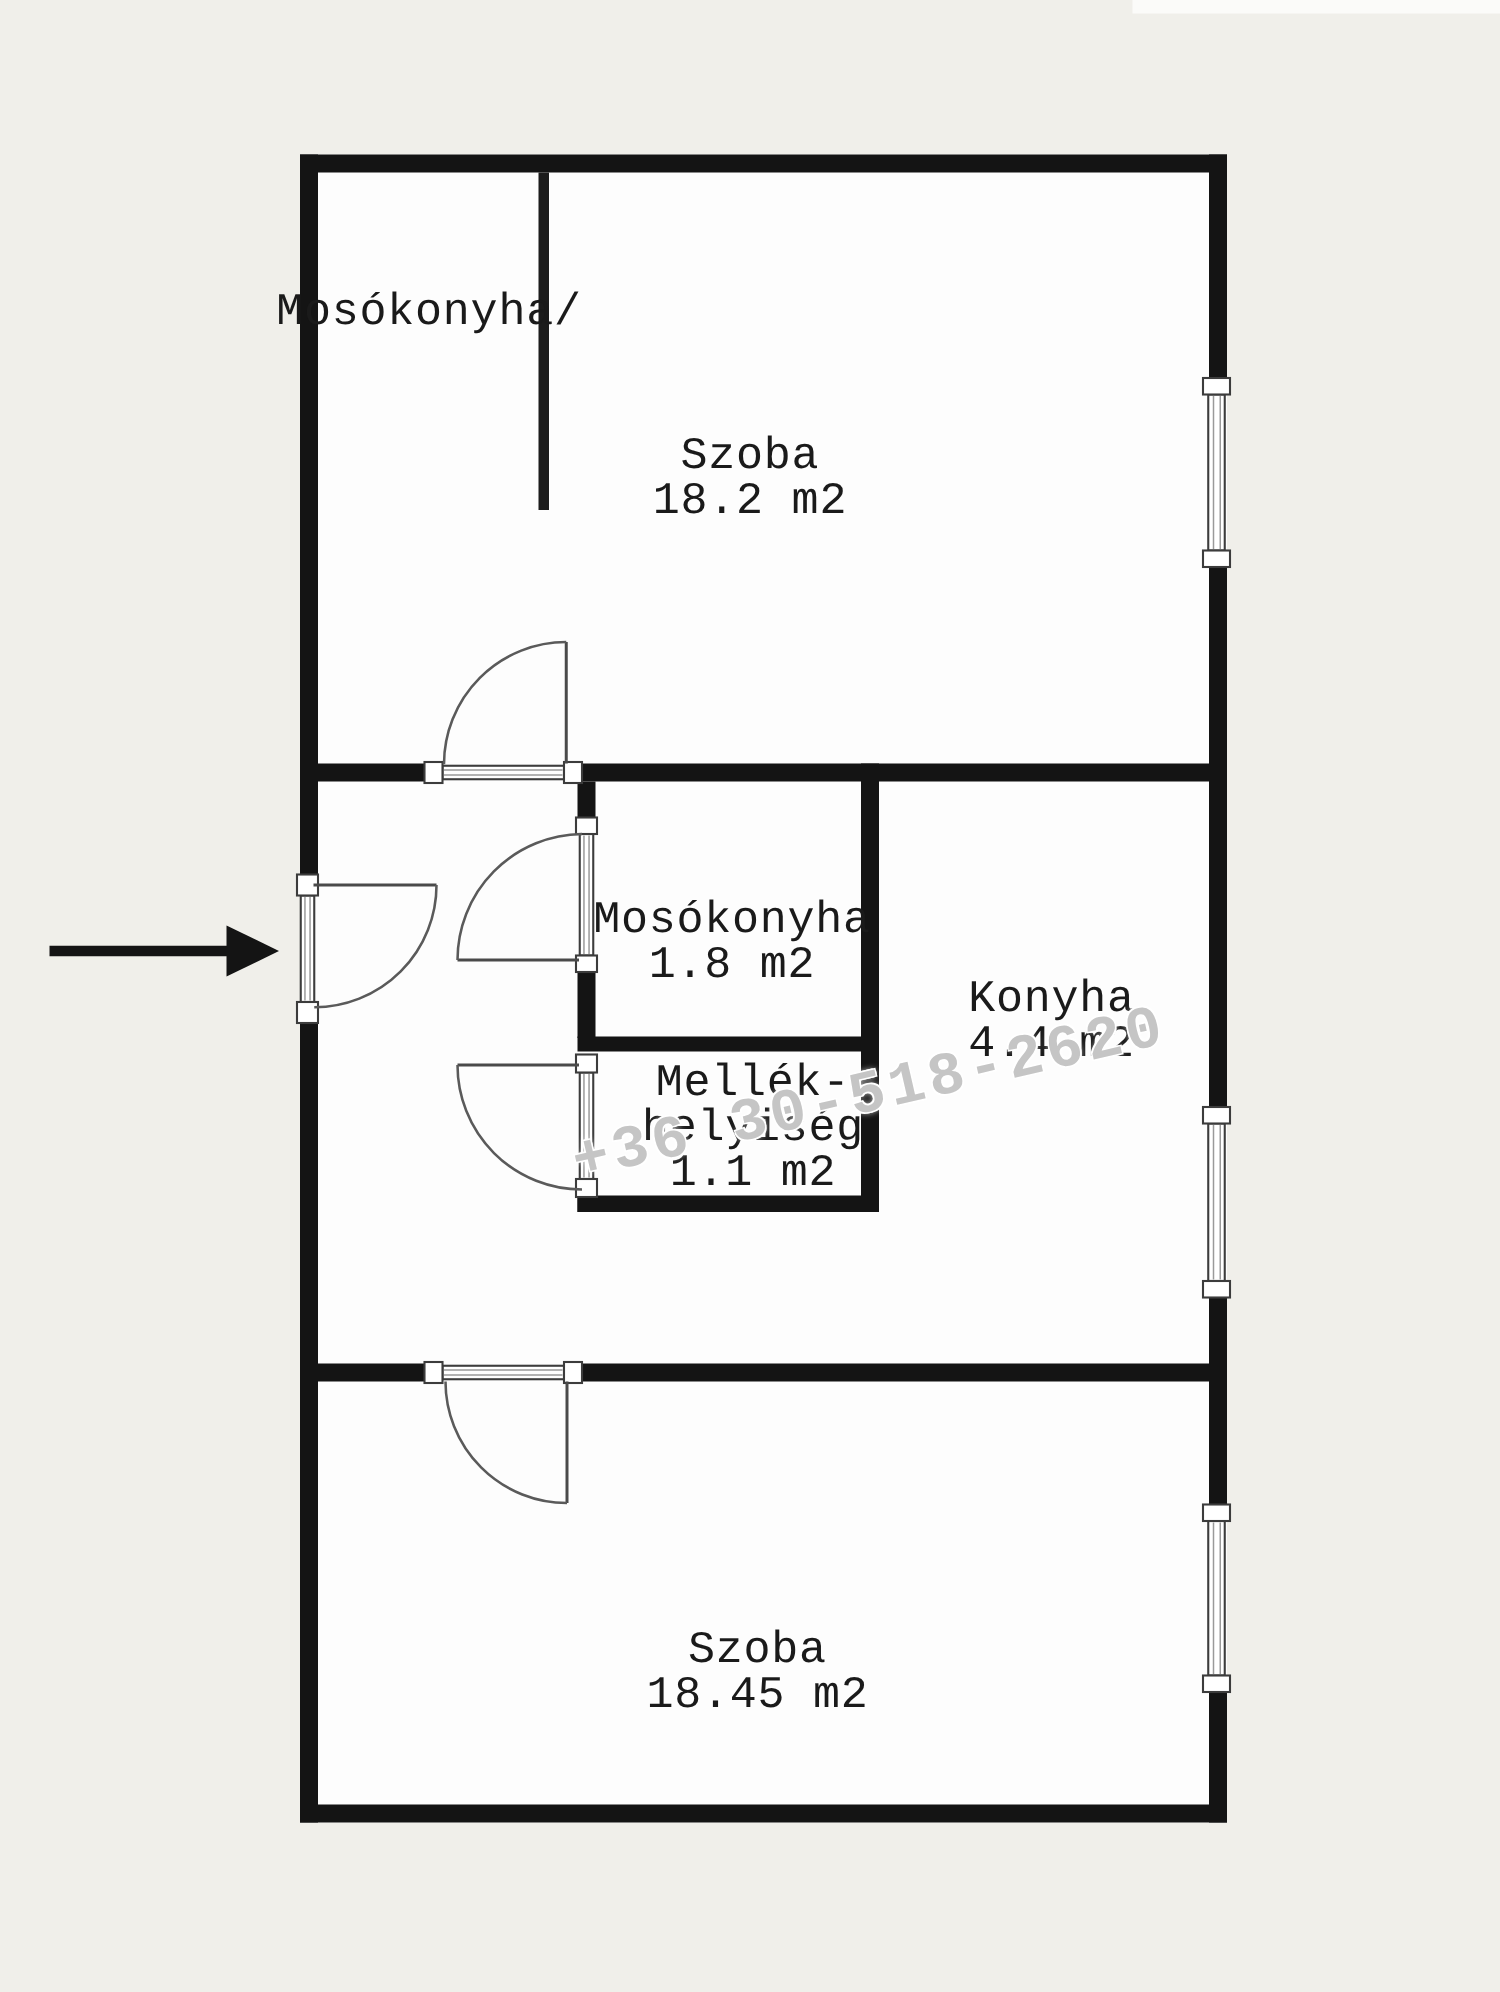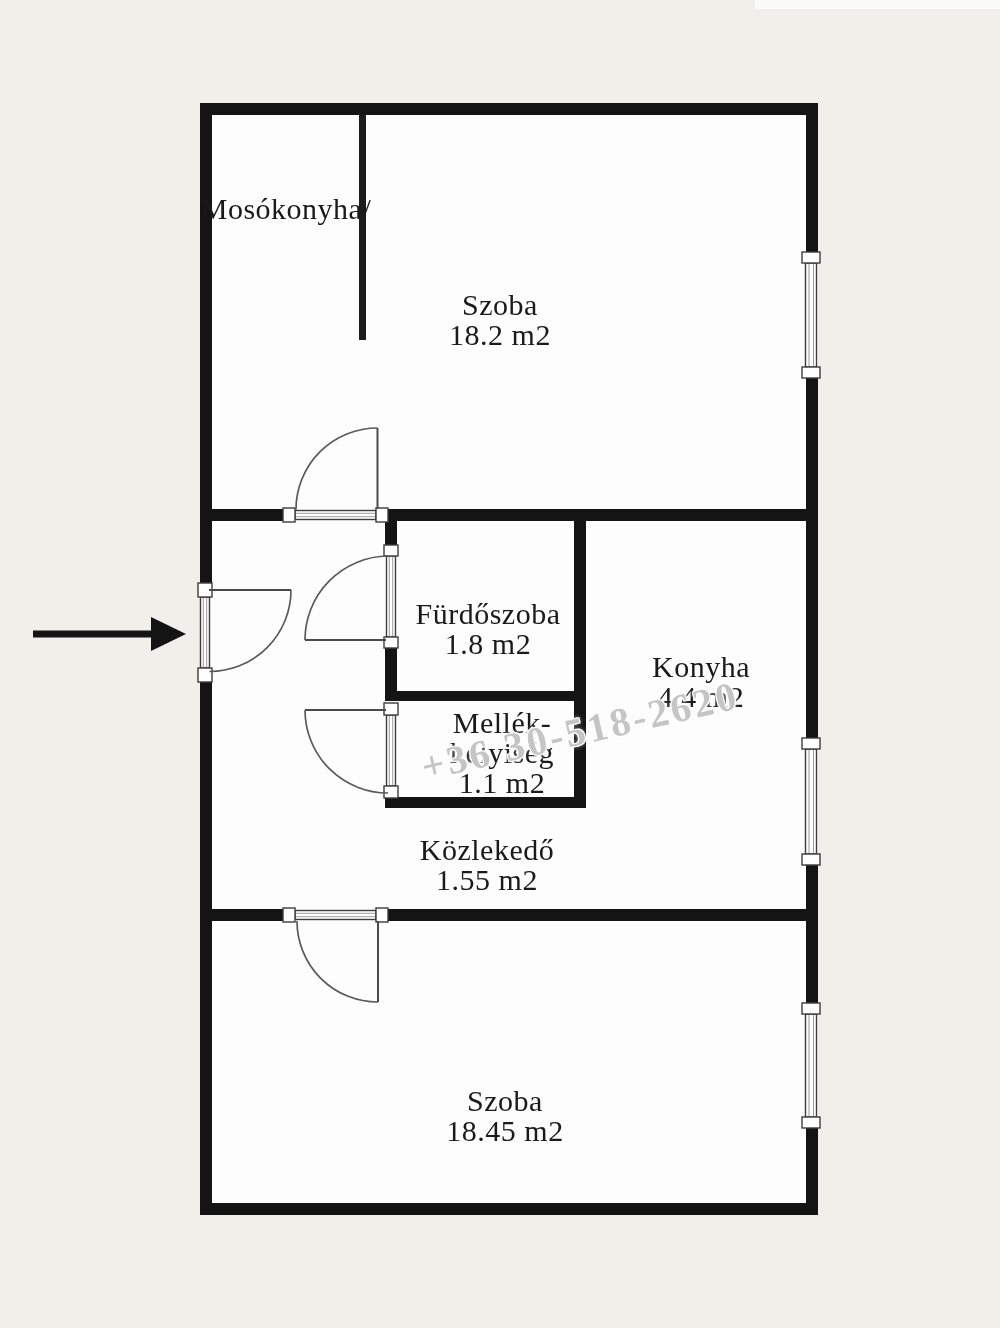--- a/index.html
+++ b/index.html
@@ -5,21 +5,21 @@
   :root{
     --background:#f0efea;
     --floor:#fdfdfd;
     --wall:#141414;
     --label:#1a1a1a;
     --watermark:#c5c5c5;
   }
   html,body{margin:0;padding:0;background:var(--background);}
   #canvas{
     position:relative;width:1000px;height:1328px;background:var(--background);
-    overflow:hidden;font-family:Liberation Serif, serif;
+    overflow:hidden;font-family:Liberation Mono, monospace;
   }
   #plan-svg{position:absolute;left:0;top:0;}
   .wall{fill:var(--wall);}
   .floor{fill:var(--floor);}
   .partition{fill:#1c1c1c;}
   .door-leaf{stroke:#4a4a4a;stroke-width:2;fill:none;}
   .door-arc{stroke:#5a5a5a;stroke-width:1.7;fill:none;}
   .sill{fill:#ffffff;stroke:#3c3c3c;stroke-width:1.4;}
   .sill-cap{fill:#ffffff;stroke:#3c3c3c;stroke-width:1.4;}
   .sill-line{stroke:#9a9a9a;stroke-width:1;fill:none;}
@@ -159,40 +159,36 @@
   <div class="room-label" style="left:286px;top:209px;">
     <div>Mosókonyha/</div>
   </div>
 
   <div class="room-label" style="left:500px;top:320px;">
     <div>Szoba</div>
     <div>18.2 m2</div>
   </div>
 
   <div class="room-label" style="left:488px;top:629px;">
-    <div>Fürdőszoba</div>
+    <div>Mosókonyha</div>
     <div>1.8 m2</div>
   </div>
 
 
   <div class="room-label" style="left:701px;top:682px;">
     <div>Konyha</div>
     <div>4.4 m2</div>
   </div>
 
   <div class="room-label" style="left:502px;top:753px;">
     <div>Mellék-</div>
     <div>helyiség</div>
     <div>1.1 m2</div>
   </div>
 
-  <div class="room-label" style="left:487px;top:865px;">
-    <div>Közlekedő</div>
-    <div>1.55 m2</div>
-  </div>
 
   <div class="room-label" style="left:505px;top:1116px;">
     <div>Szoba</div>
     <div>18.45 m2</div>
   </div>
 
   <div class="watermark">+36 30-518-2620</div>
 
 </div>
 

